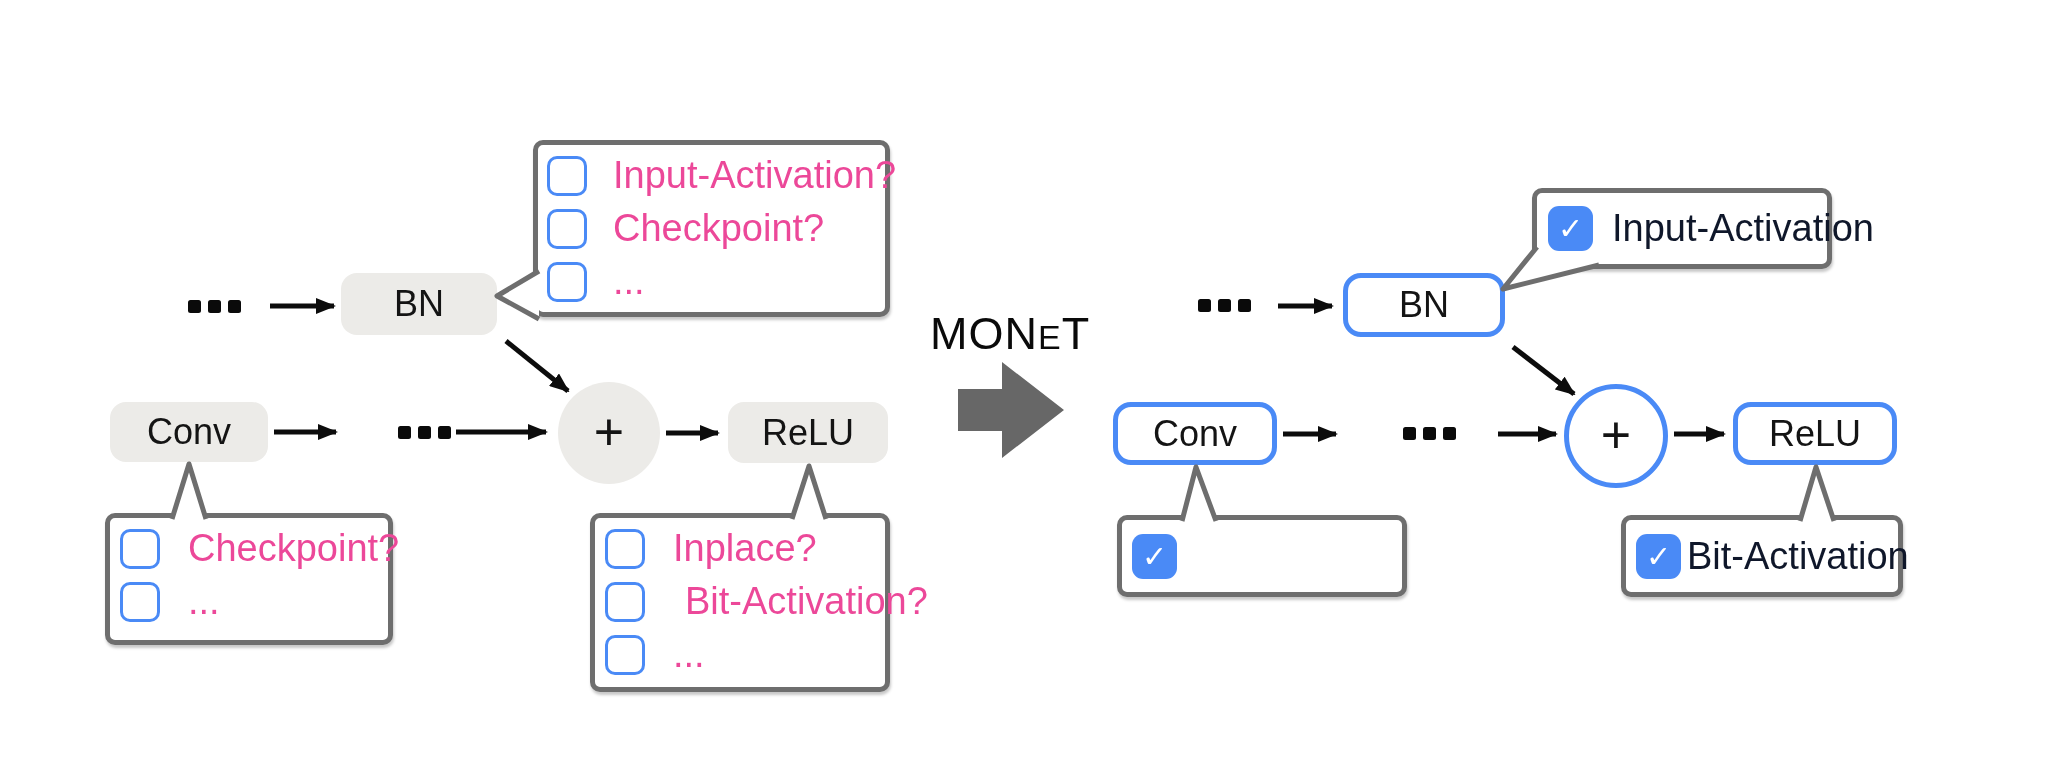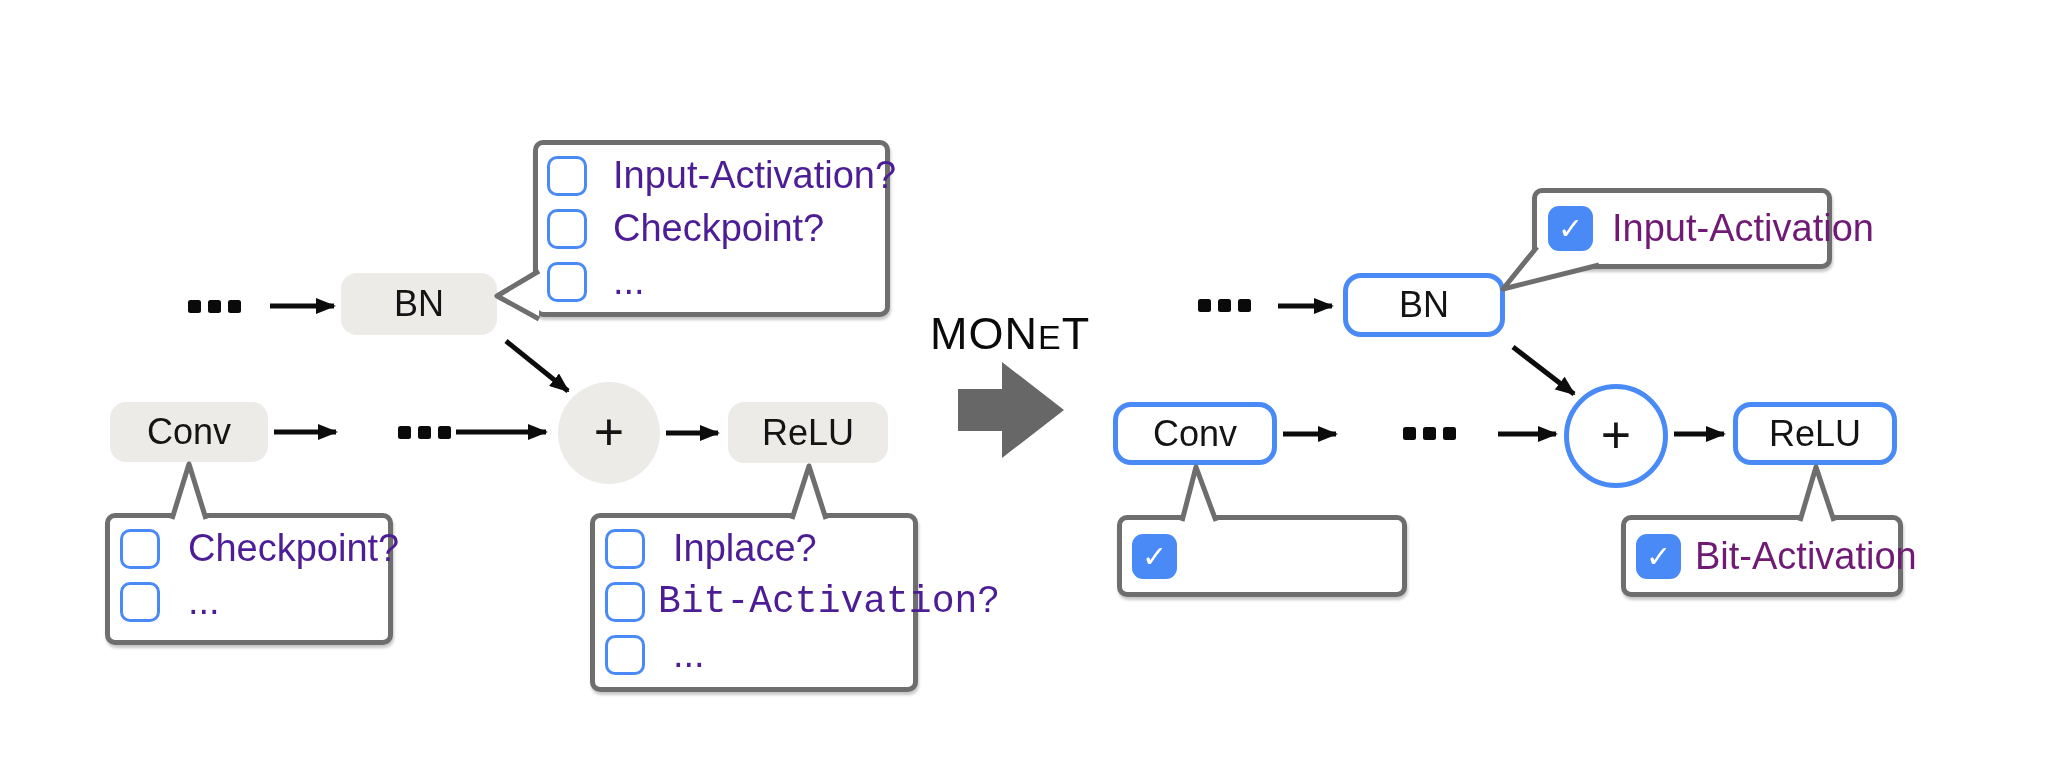--- a/index.html
+++ b/index.html
@@ -31,22 +31,22 @@
   .opt-row-single{display:flex;align-items:center;height:100%;}
   .cb{
     box-sizing:border-box;width:40px;height:40px;border:3px solid #4A8AF6;
     border-radius:10px;background:#fff;flex:0 0 auto;margin-left:9px;
   }
   .cb-checked{
     box-sizing:border-box;width:45px;height:45px;border:none;border-radius:11px;
     background:#4A8AF6;color:#ffffff;display:flex;align-items:center;justify-content:center;
     font-size:30px;font-weight:700;flex:0 0 auto;margin-left:10px;
   }
-  .opt-label{font-size:38px;margin-left:26px;white-space:nowrap;color:#4c1d95;}
-  .opt-label-r{font-size:38px;margin-left:19px;white-space:nowrap;color:#701a75;}
+  .opt-label{font-size:38px;margin-left:26px;white-space:nowrap;color:#ec4899;}
+  .opt-label-r{font-size:38px;margin-left:19px;white-space:nowrap;color:#0f172a;}
   
   .monet{
     position:absolute;left:930px;top:308px;width:160px;text-align:center;
     font-weight:500;color:#0a0a0a;letter-spacing:1px;
     display:flex;align-items:baseline;justify-content:flex-start;
   }
   .monet .big{font-size:45px;}
   .monet .small{font-size:34px;}
   
   .overlay{position:absolute;left:0;top:0;width:2048px;height:768px;pointer-events:none;}
@@ -103,28 +103,28 @@
     <div class="opt-row">
       <div class="cb" style="margin-left:10px;"></div>
       <div class="opt-label" style="margin-left:28px;">Checkpoint?</div>
     </div>
     <div class="opt-row">
       <div class="cb" style="margin-left:10px;"></div>
       <div class="opt-label" style="margin-left:28px;">...</div>
     </div>
   </div>
 
-  <div class="callout" style="left:590px;top:513px;width:328px;height:179px;">
+  <div class="callout" style="left:590px;top:513px;width:300px;height:179px;">
     <div class="opt-row">
       <div class="cb" style="margin-left:10px;"></div>
       <div class="opt-label" style="margin-left:28px;">Inplace?</div>
     </div>
     <div class="opt-row">
       <div class="cb" style="margin-left:10px;"></div>
-      <div class="opt-label" style="margin-left:13px;font-family:Liberation Mono, monospace;">Bit-Activation?</div>
+      <div class="opt-label" style="margin-left:40px;">Bit-Activation?</div>
     </div>
     <div class="opt-row">
       <div class="cb" style="margin-left:10px;"></div>
       <div class="opt-label" style="margin-left:28px;">...</div>
     </div>
   </div>
 
   <div class="monet">
     <span class="big">MON</span>
       <span class="small">E</span>
@@ -174,21 +174,21 @@
         <span>✓</span>
       </div>
     </div>
   </div>
 
   <div class="callout" style="left:1621px;top:515px;width:282px;height:82px;padding-top:0;">
     <div class="opt-row-single">
       <div class="cb-checked">
         <span>✓</span>
       </div>
-      <div class="opt-label-r" style="margin-left:14px;text-align:right;">Bit-Activation</div>
+      <div class="opt-label-r" style="margin-left:6px;text-align:right;">Bit-Activation</div>
     </div>
   </div>
 
   <svg class="overlay" viewBox="0 0 2048 768">
     <defs>
       <marker id="ah" viewBox="0 0 4 3.2" markerWidth="4" markerHeight="3.2" refX="3.6" refY="1.6" orient="auto" markerUnits="strokeWidth">
         <path d="M0,0 L4,1.6 L0,3.2 Z" fill="#0c0c0c"></path>
       </marker>
     </defs>
 

